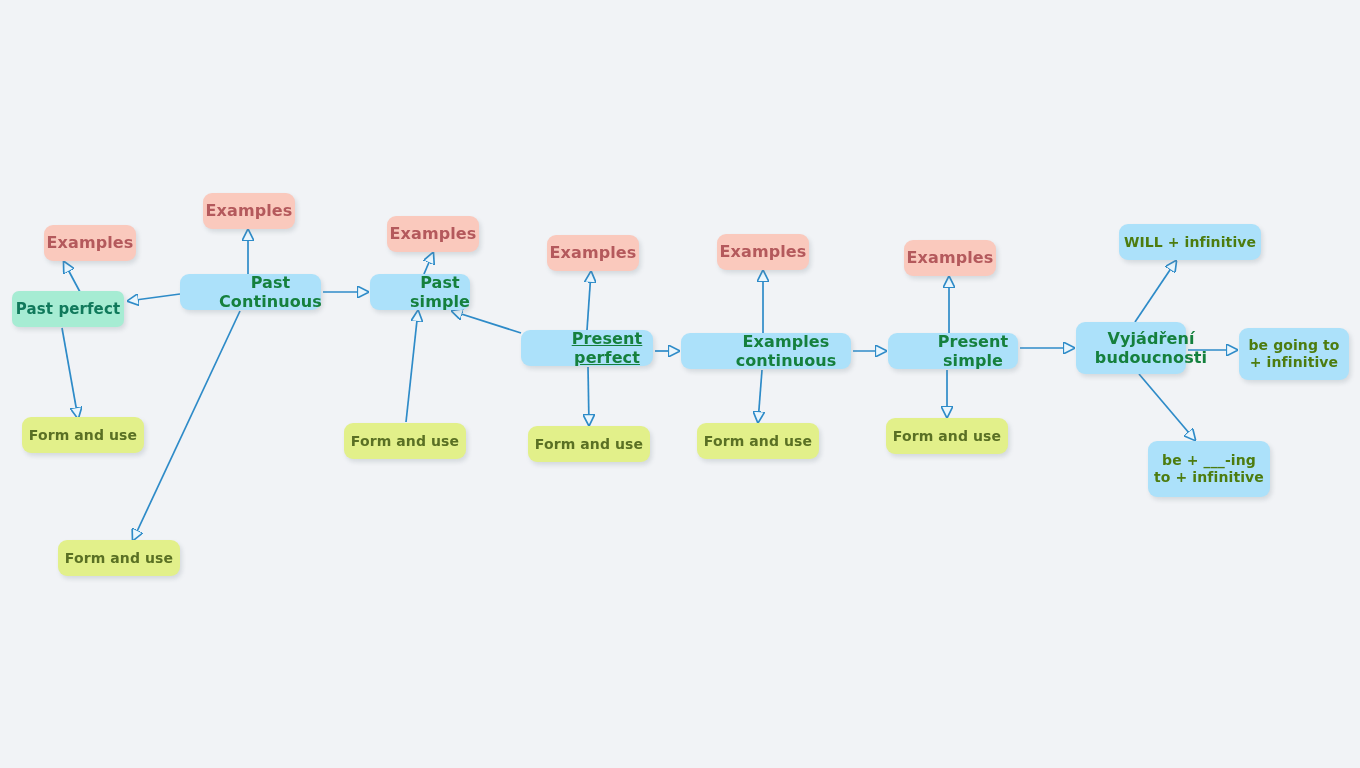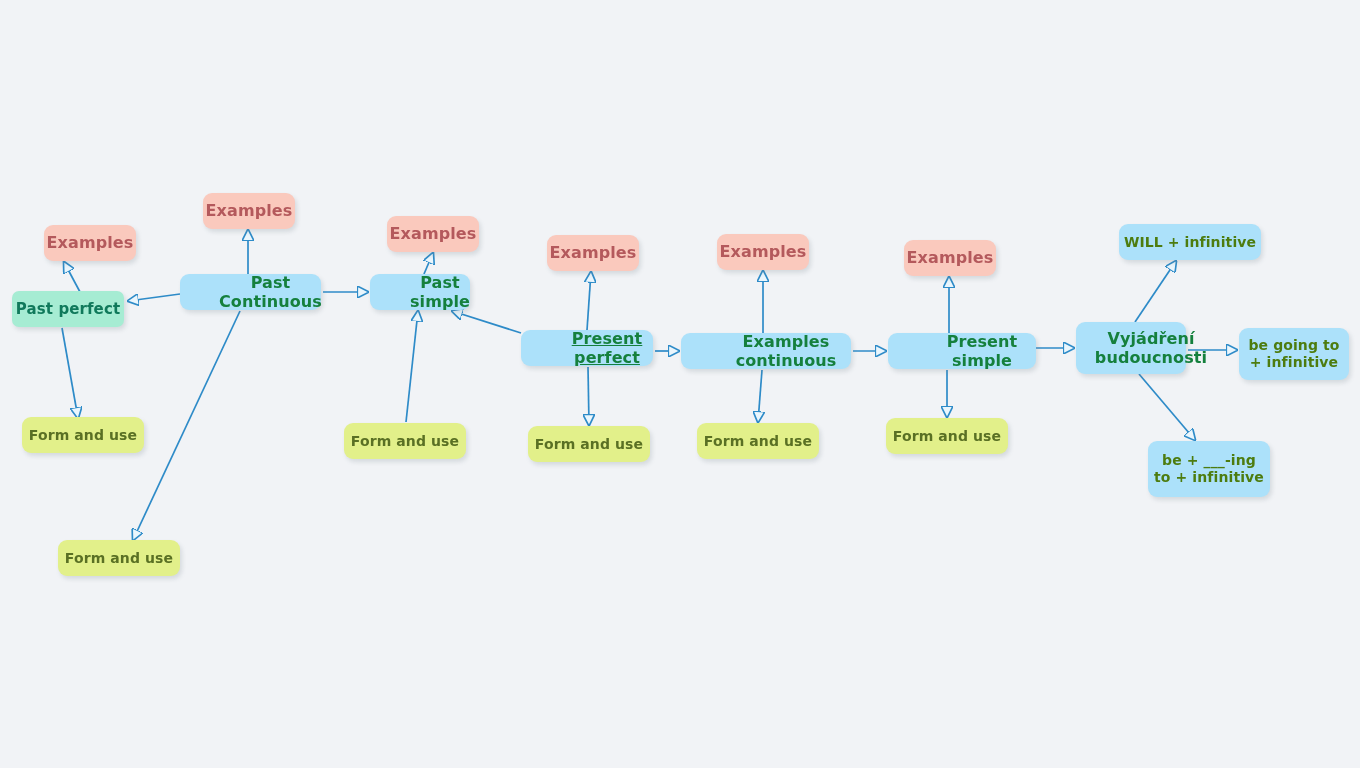--- a/index.html
+++ b/index.html
@@ -115,21 +115,21 @@
       <div class="node kind-pink" style="left: 387px; top: 216px; width: 92px; height: 36px;"><span>Examples</span></div>
       <div class="node kind-main" style="left: 370px; top: 274px; width: 100px; height: 36px;"><span>Past simple</span></div>
       <div class="node kind-lime" style="left: 344px; top: 423px; width: 122px; height: 36px;"><span>Form and use</span></div>
       <div class="node kind-pink" style="left: 547px; top: 235px; width: 92px; height: 36px;"><span>Examples</span></div>
       <div class="node kind-main" style="left: 521px; top: 330px; width: 132px; height: 36px; text-decoration: underline;"><span>Present perfect</span></div>
       <div class="node kind-lime" style="left: 528px; top: 426px; width: 122px; height: 36px;"><span>Form and use</span></div>
       <div class="node kind-pink" style="left: 717px; top: 234px; width: 92px; height: 36px;"><span>Examples</span></div>
       <div class="node kind-main" style="left: 681px; top: 333px; width: 170px; height: 36px;"><span>Examples continuous</span></div>
       <div class="node kind-lime" style="left: 697px; top: 423px; width: 122px; height: 36px;"><span>Form and use</span></div>
       <div class="node kind-pink" style="left: 904px; top: 240px; width: 92px; height: 36px;"><span>Examples</span></div>
-      <div class="node kind-main" style="left: 888px; top: 333px; width: 148px; height: 36px;"><span>Present simple</span></div>
+      <div class="node kind-main" style="left: 888px; top: 333px; width: 130px; height: 36px;"><span>Present simple</span></div>
       <div class="node kind-lime" style="left: 886px; top: 418px; width: 122px; height: 36px;"><span>Form and use</span></div>
       <div class="node kind-sub" style="left: 1119px; top: 224px; width: 142px; height: 36px;"><span>WILL + infinitive</span></div>
       <div class="node kind-main" style="left: 1076px; top: 322px; width: 110px; height: 52px;"><span>Vyjádření
 budoucnosti</span></div>
       <div class="node kind-sub" style="left: 1239px; top: 328px; width: 110px; height: 52px;"><span>be going to
 + infinitive</span></div>
       <div class="node kind-sub" style="left: 1148px; top: 441px; width: 122px; height: 56px;"><span>be + ___-ing
 to + infinitive</span></div>
     </div>
 </div>

